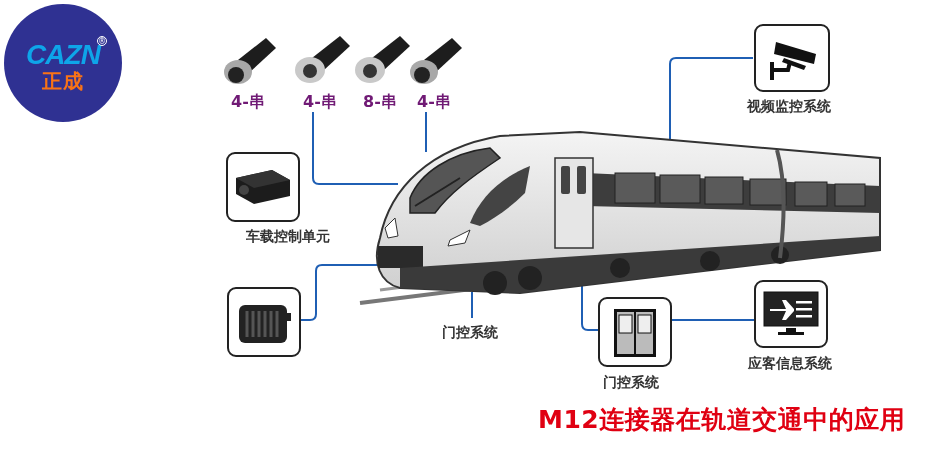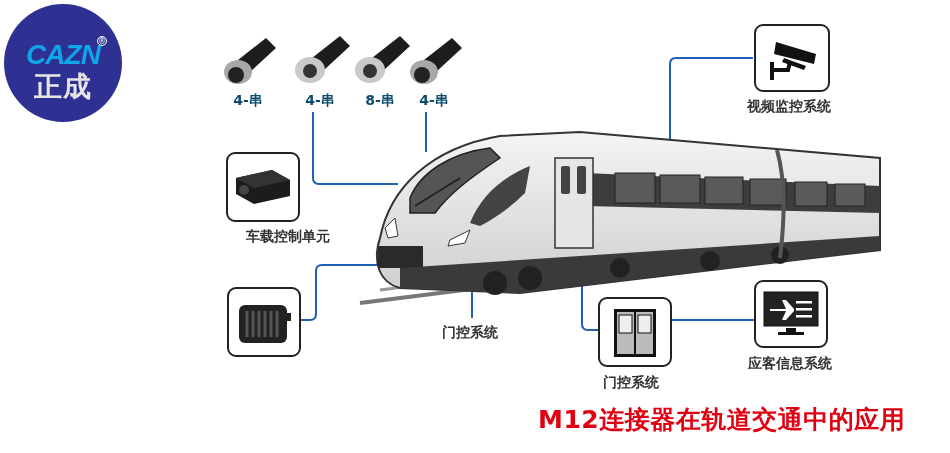--- a/index.html
+++ b/index.html
@@ -4,25 +4,25 @@
 <style>
   * { box-sizing: border-box; margin: 0; padding: 0; }
   html, body { width: 950px; height: 453px; background: #ffffff; overflow: hidden; }
   body { position: relative; font-family: "DejaVu Sans", "Liberation Sans", sans-serif; color: #222; }
   .abs { position: absolute; }
 
   
   .logo { left: 4px; top: 4px; width: 118px; height: 118px; border-radius: 50%; background: #2f3192; }
   .logo .en { position:absolute; left: 0; right: 0; top: 35px; text-align:center; color:#0ea5e9; font-family:"Liberation Sans", sans-serif; font-weight:700; font-size: 28px; letter-spacing: -1px; font-style: italic; }
   .logo .reg { position:absolute; right: 15px; top: 32px; color:#fff; font-size: 8px; border:1px solid #fff; border-radius:50%; width:10px; height:10px; line-height:9px; text-align:center; }
-  .logo .cn { position:absolute; left: 0; right: 0; top: 64px; text-align:center; color:#e5e5e5; font-weight:700; font-size: 28px; letter-spacing: 1px; }
+  .logo .cn { position:absolute; left: 0; right: 0; top: 64px; text-align:center; color:#f97316; font-weight:700; font-size: 20px; letter-spacing: 1px; }
 
   
   .conn { width: 60px; height: 58px; }
-  .conn-label { font-size: 14px; font-weight: 700; color: #0c4a6e; text-align: center; width: 60px; }
+  .conn-label { font-size: 16px; font-weight: 700; color: #701a75; text-align: center; width: 60px; }
 
   
   .ibox { border: 2px solid #222; border-radius: 9px; background: #fff; }
   .ilabel { font-size: 14px; font-weight: 700; color: #333; white-space: nowrap; }
 
   .title { font-size: 25px; font-weight: 700; color: #e00012; white-space: nowrap; letter-spacing: 0.5px; margin-left: 15px; }
 
   svg.lines { position:absolute; left:0; top:0; }
 </style>
 </head>

